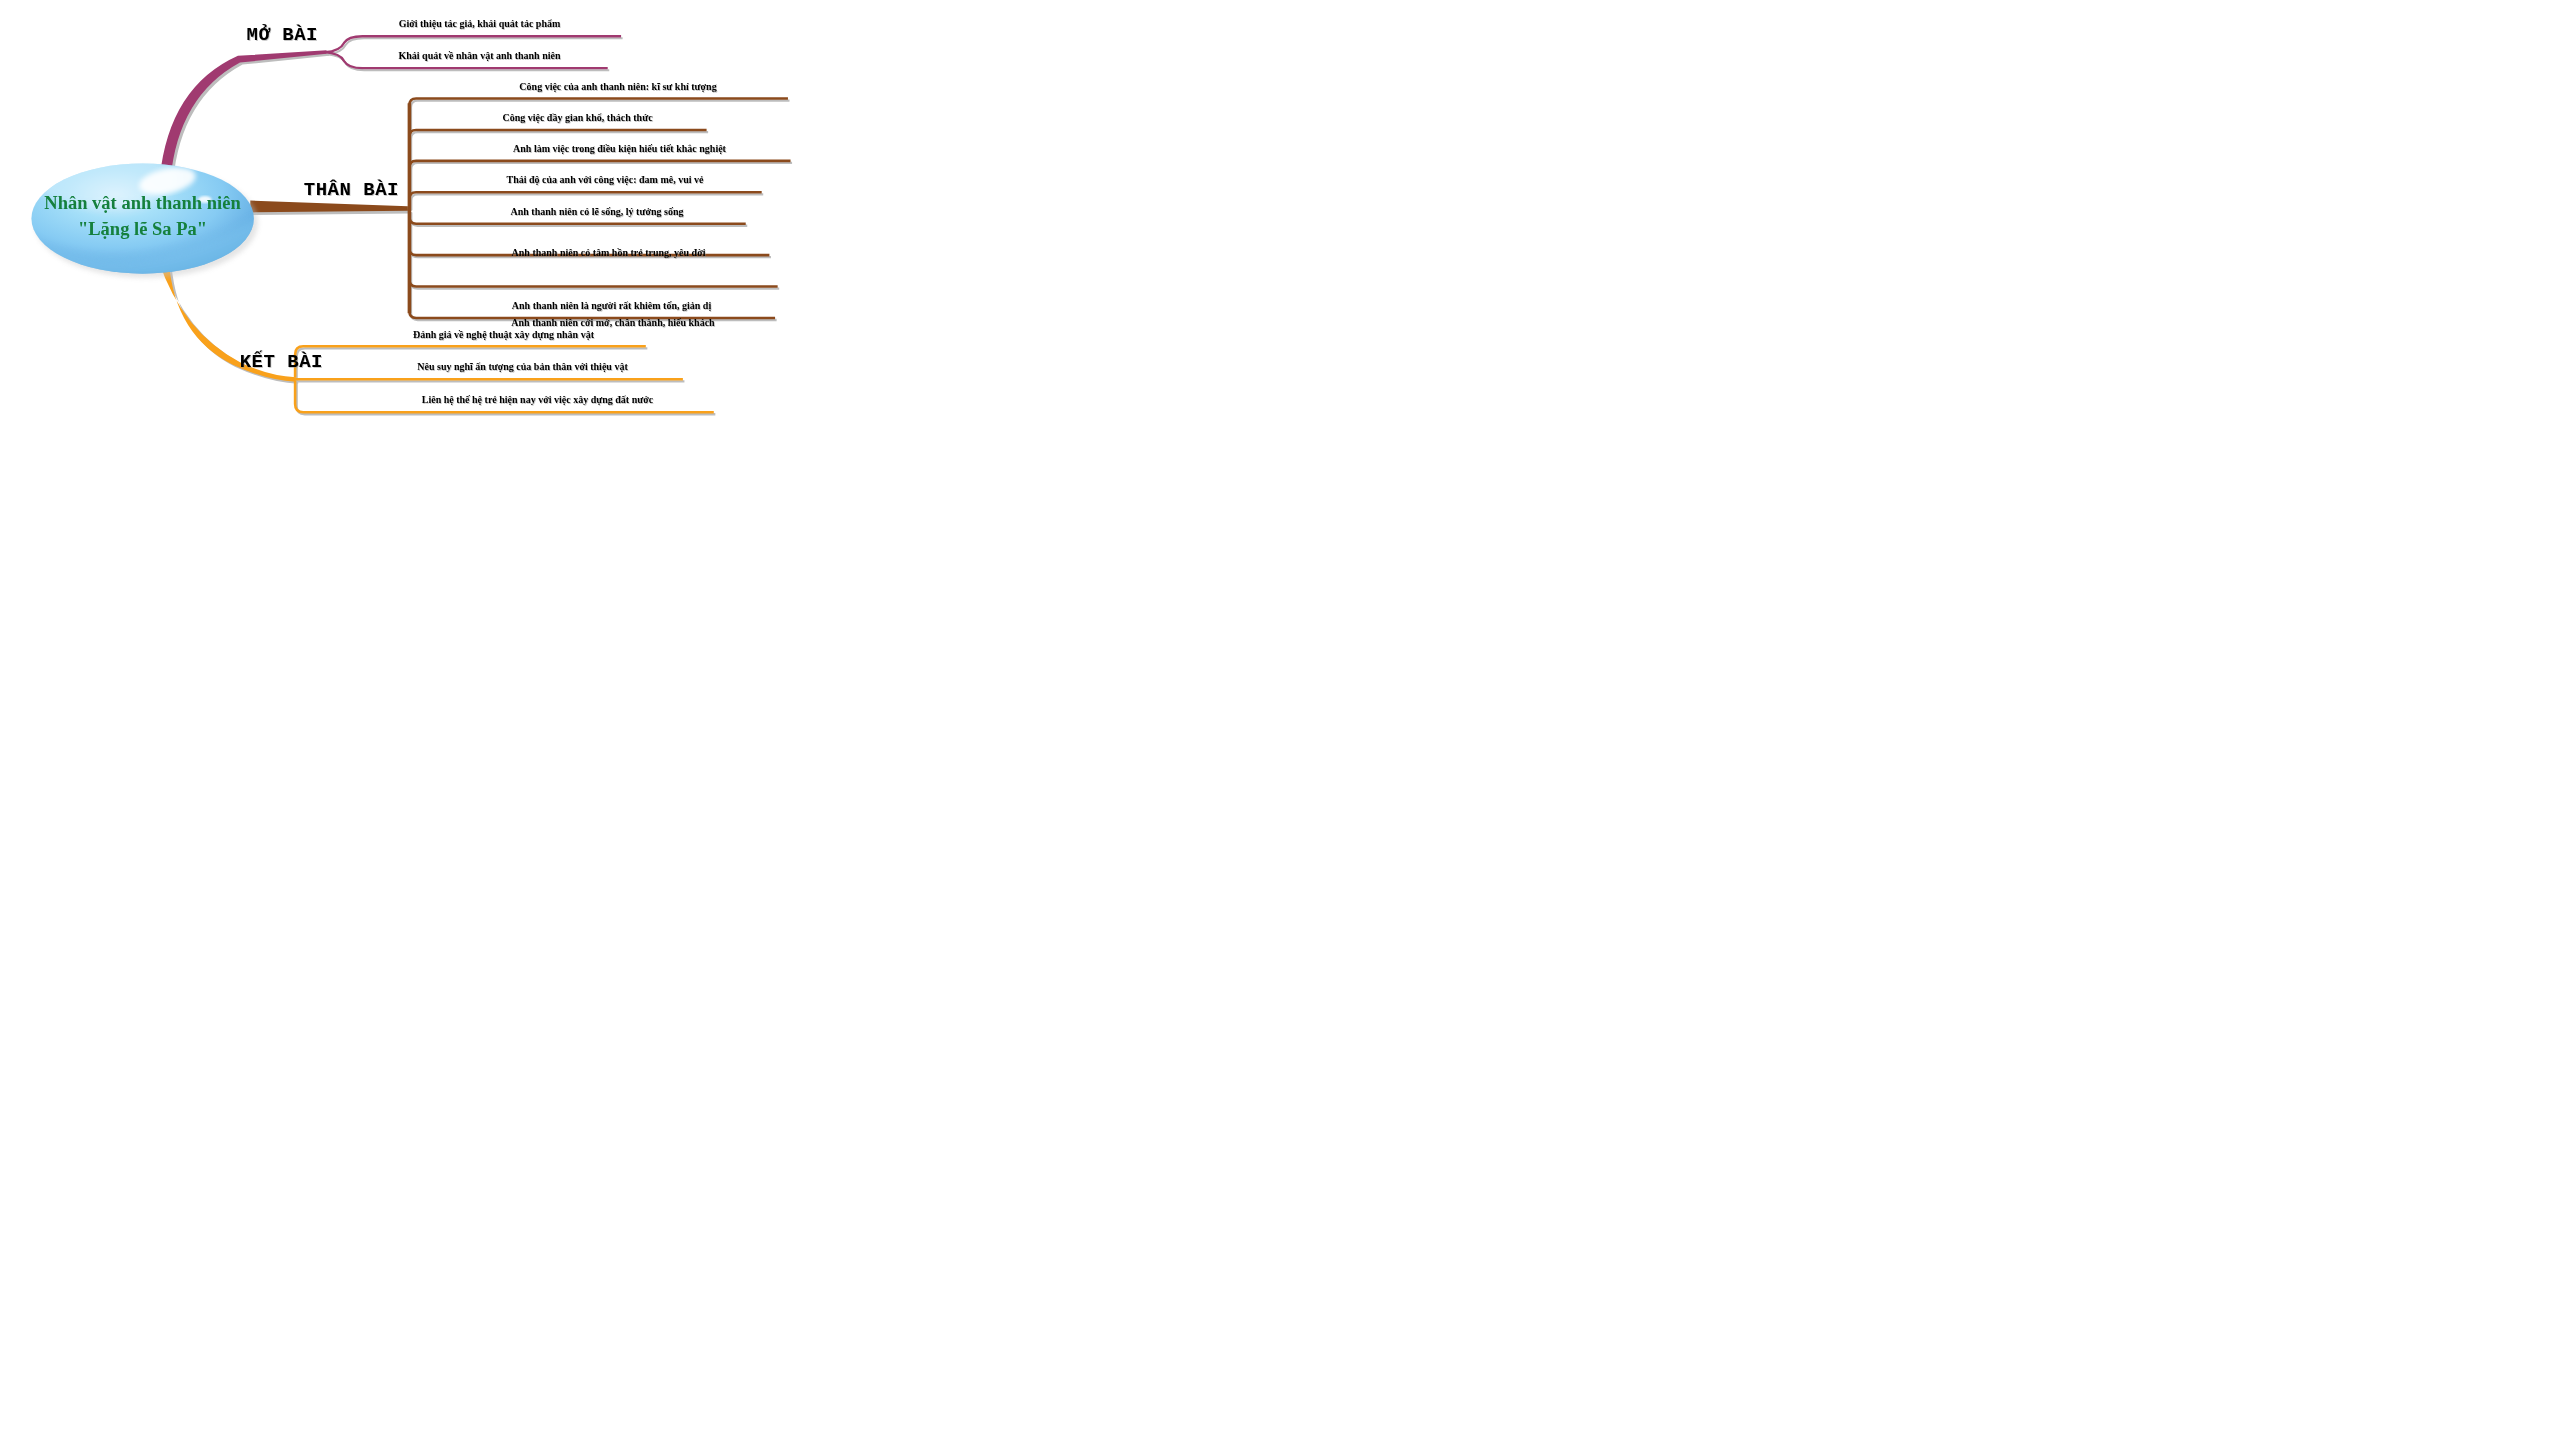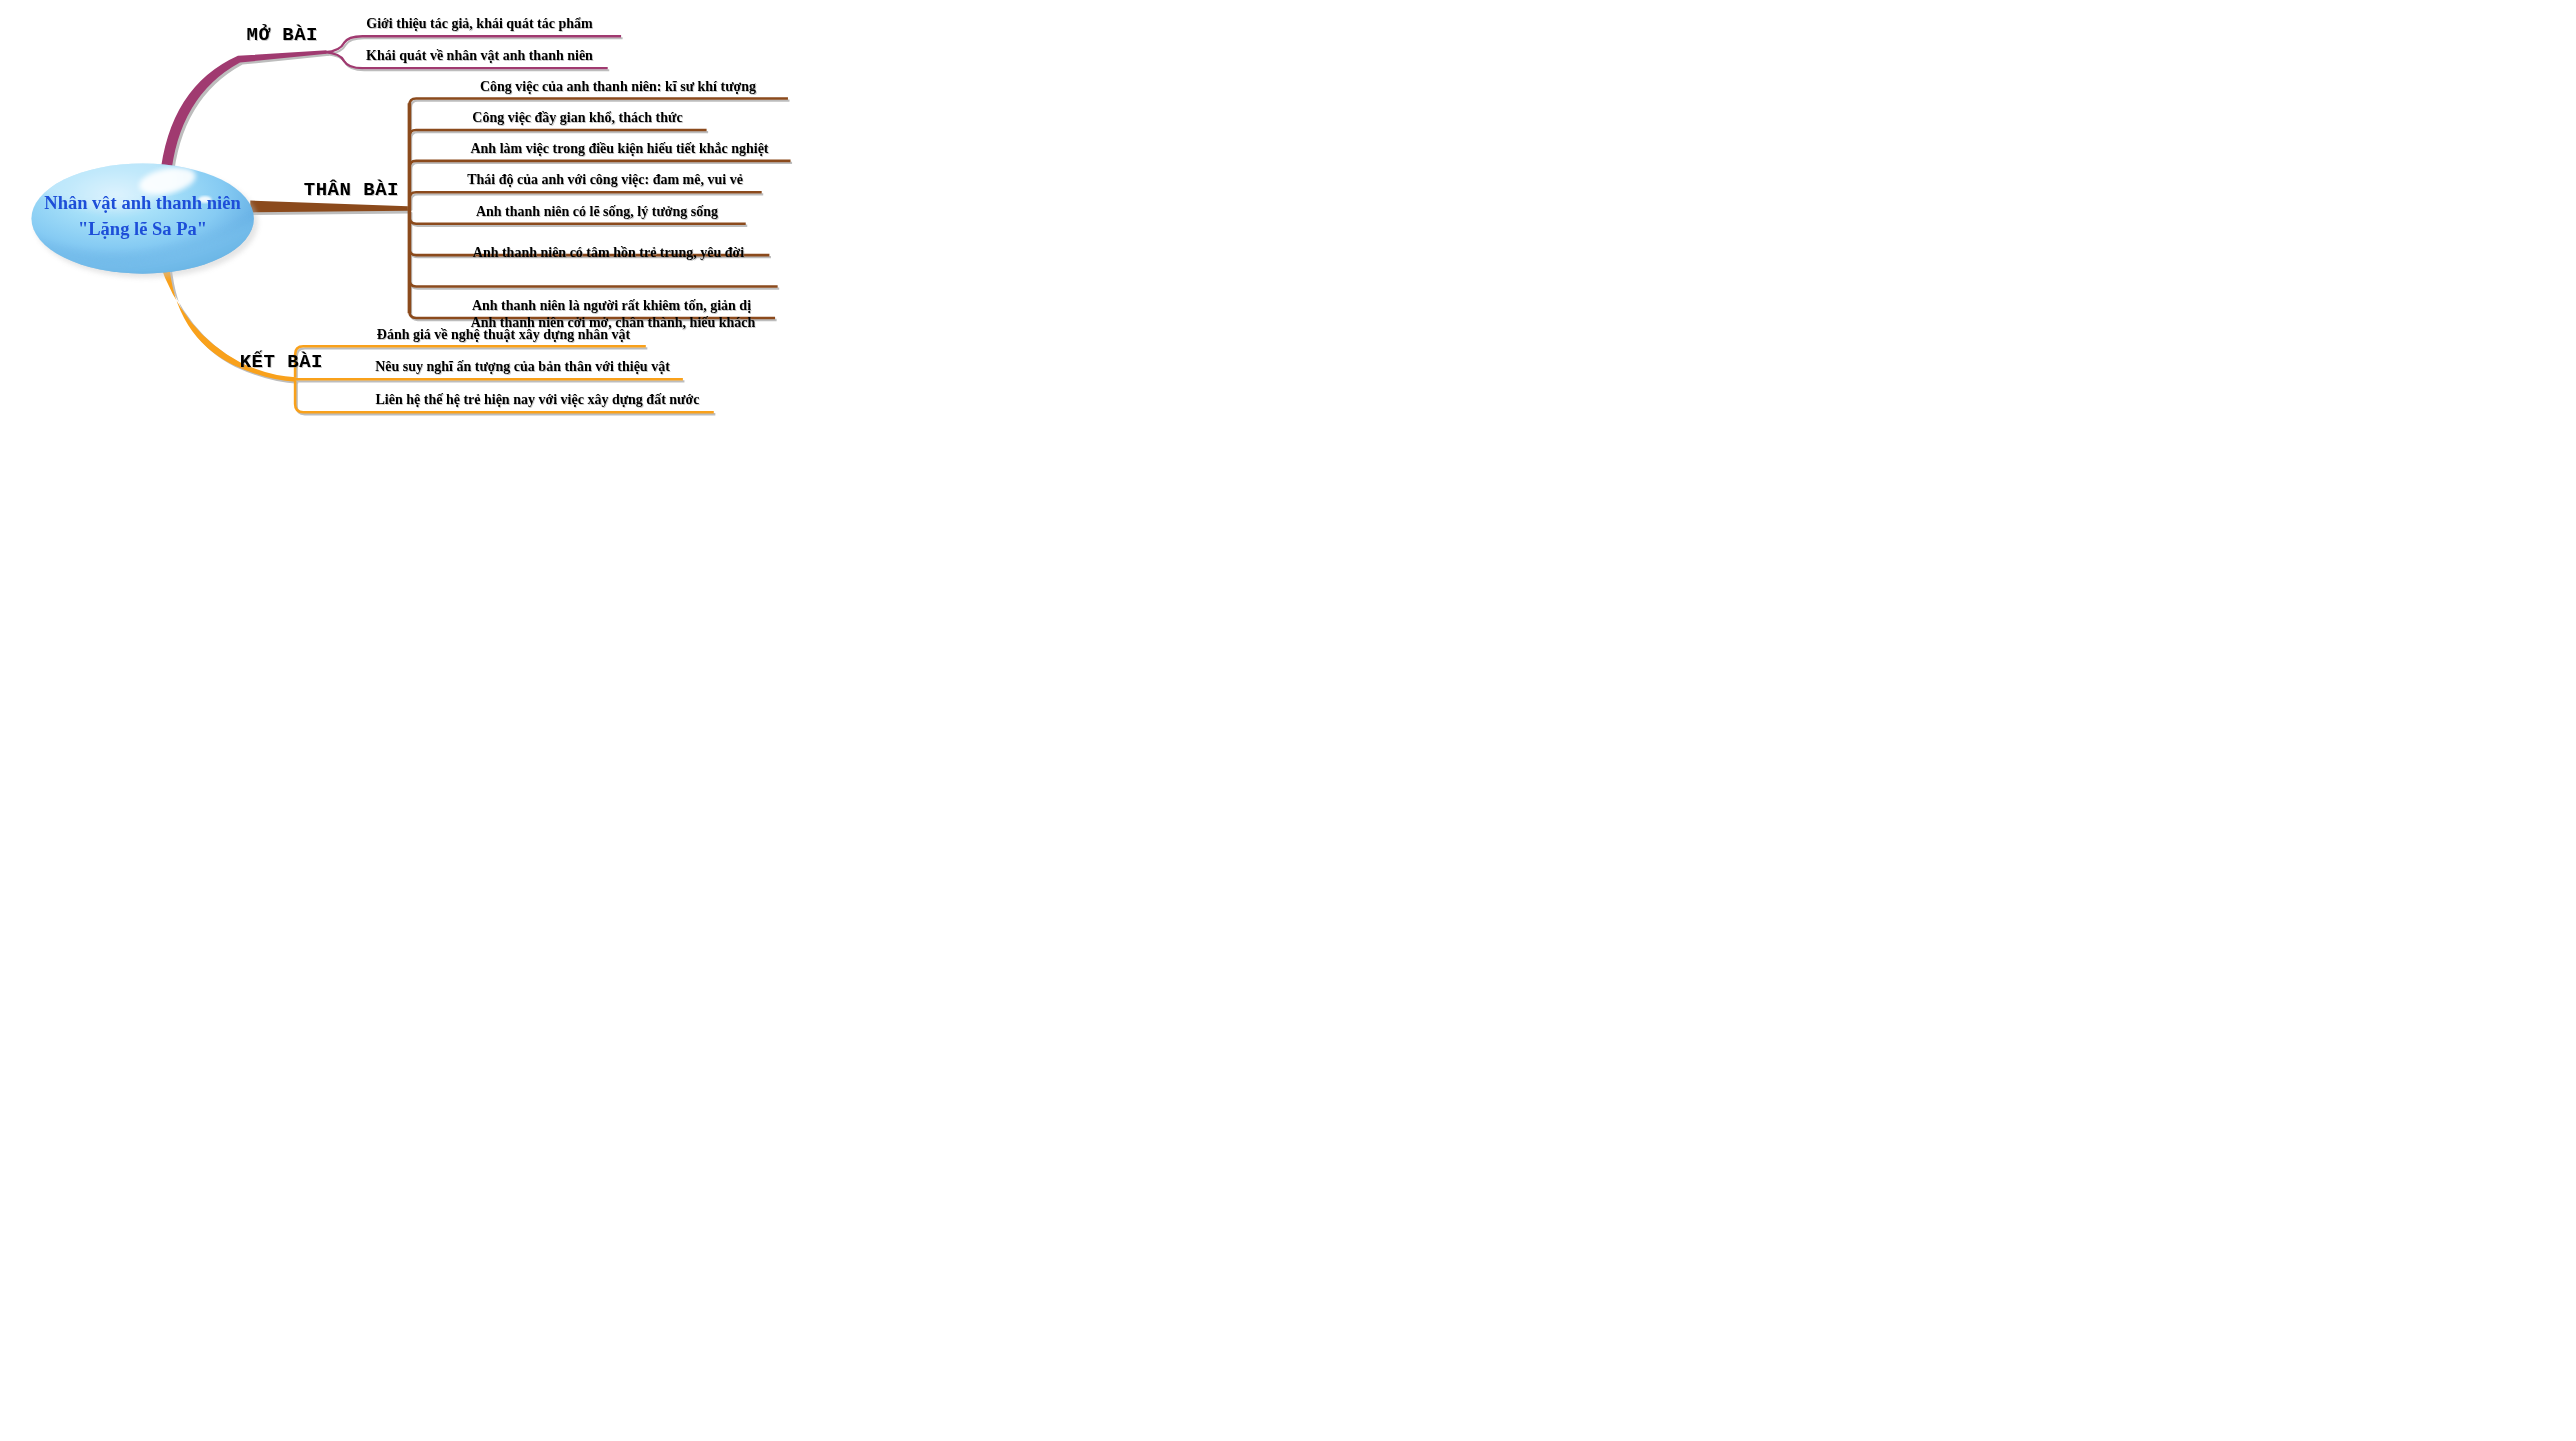--- a/index.html
+++ b/index.html
@@ -6,21 +6,21 @@
   .canvas{position:relative;width:824px;height:433px;background:#ffffff;
           font-family:"Liberation Serif","DejaVu Serif",serif;}
   .canvas svg{position:absolute;left:0;top:0;}
   
   .fl-mo{fill:var(--c-mo);}   .st-mo{stroke:var(--c-mo);fill:none;}
   .fl-tb{fill:var(--c-tb);}   .st-tb{stroke:var(--c-tb);fill:none;}
   .fl-kb{fill:var(--c-kb);}   .st-kb{stroke:var(--c-kb);fill:none;}
   .fl-sh{fill:var(--c-sh);}   .st-sh{stroke:var(--c-sh);fill:none;}
   .txt{position:absolute;color:#000;font-weight:bold;white-space:nowrap;
        text-shadow:0.8px 1px 0 rgba(150,150,150,.5);}
-  .item{height:23px;line-height:23px;font-size:14px;text-align:center;}
+  .item{height:23px;line-height:23px;font-size:10px;text-align:center;}
   .blabel{height:24px;line-height:24px;font-size:19px;text-align:right;letter-spacing:0.5px;font-family:Liberation Mono, monospace;}
   
   .mo-0{left:335px;top:12.4px;width:289px;}
   .mo-1{left:335px;top:44px;width:289px;}
   
   .tb-0{left:448px;top:75px;width:340px;}
   .tb-1{left:448px;top:106px;width:259px;}
   .tb-2{left:448px;top:137px;width:343px;}
   .tb-3{left:448px;top:168px;width:314px;}
   .tb-4{left:448px;top:200px;width:298px;}
@@ -30,21 +30,21 @@
   
   .kb-0{left:361px;top:323px;width:285px;font-family:Liberation Serif, serif;}
   .kb-1{left:361px;top:355px;width:323px;}
   .kb-2{left:361px;top:388px;width:353px;text-align:center;}
   
   .lbl-mo{left:206px;top:23px;width:112px;}
   .lbl-tb{left:270px;top:178px;width:129px;}
   .lbl-kb{left:216px;top:350px;width:107px;}
   
   .center-topic{position:absolute;left:29px;top:190px;width:227px;
-       text-align:center;color:#1d4ed8;font-weight:bold;font-size:18.5px;line-height:26px;}
+       text-align:center;color:#15803d;font-weight:bold;font-size:18.5px;line-height:26px;}
 </style>
 </head>
 <body>
 
 <div class="canvas">
 
   <svg width="824" height="433" viewBox="0 0 1600 840">
     <defs>
       <radialGradient id="gEll" cx="38%" cy="28%" r="80%">
         <stop offset="0%" stop-color="#E2F4FD"></stop>

